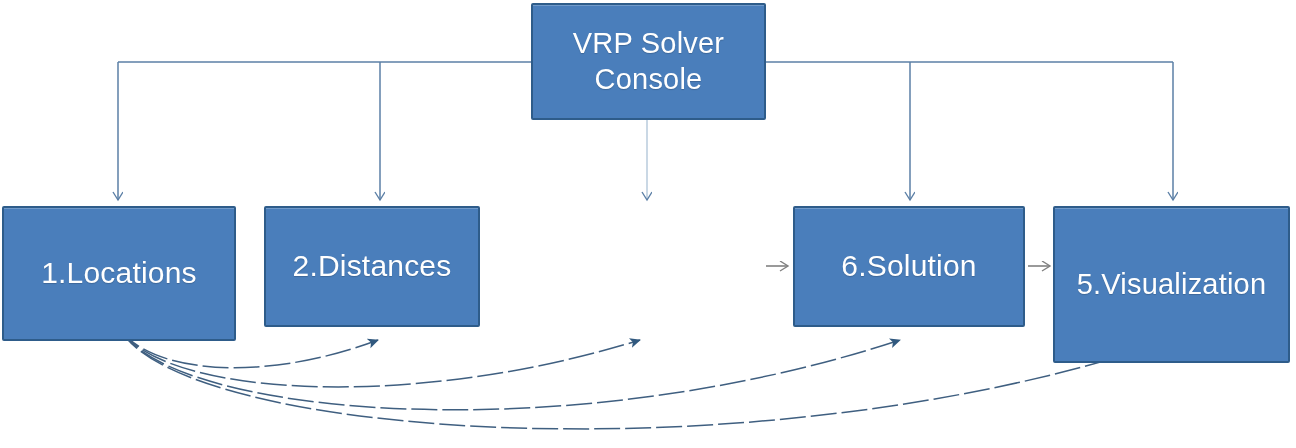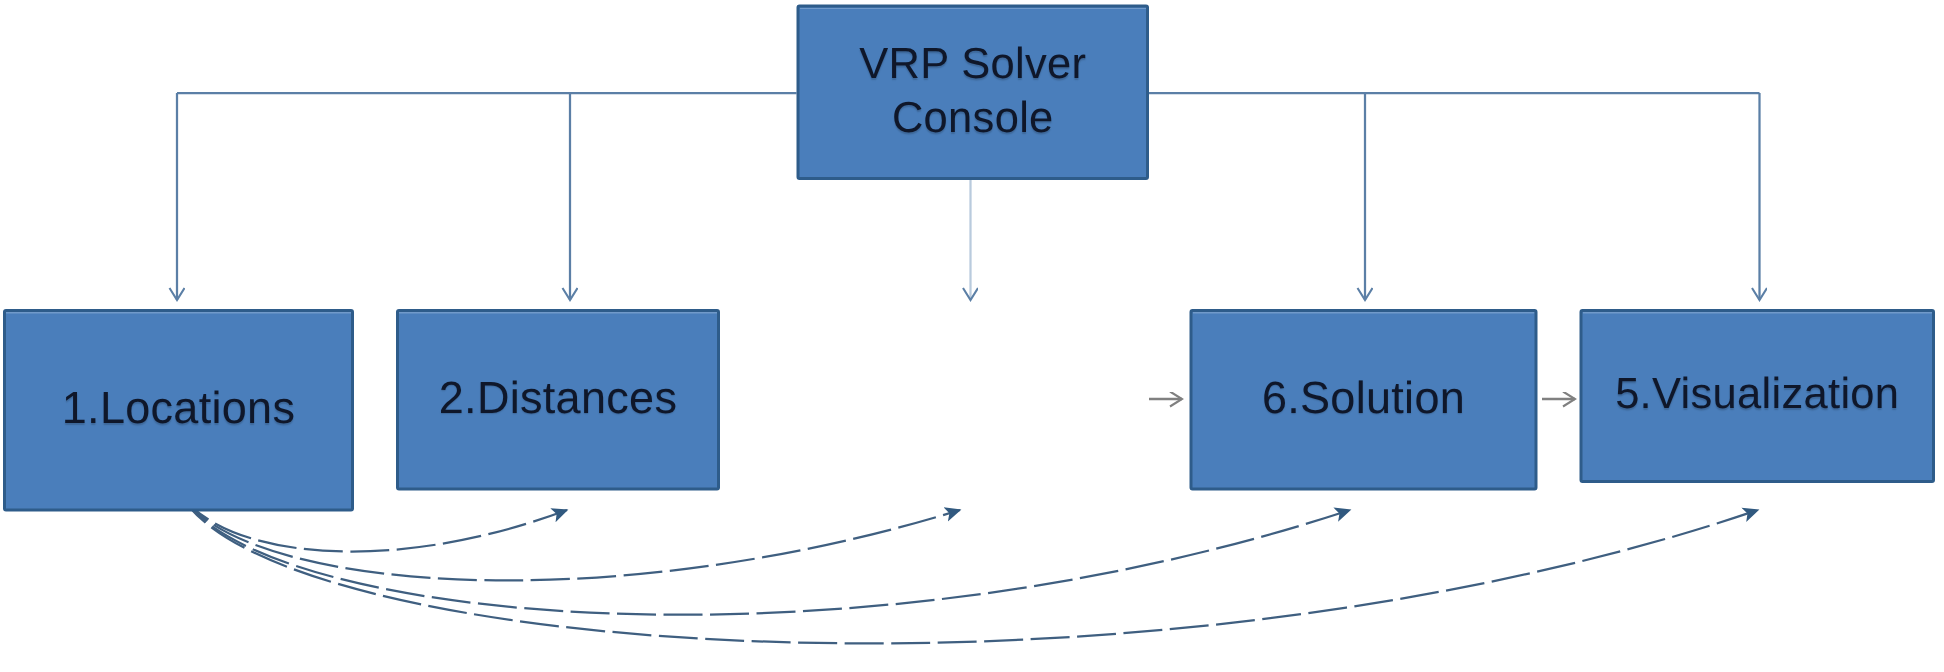--- a/index.html
+++ b/index.html
@@ -30,42 +30,42 @@
   .node-box {
     position: absolute;
     box-sizing: border-box;
     background: #4a7ebb;
     border: 2px solid #2e5c8a;
     border-radius: 2px;
     display: flex;
     align-items: center;
     justify-content: center;
     text-align: center;
-    color: #0f172a;
+    color: #ffffff;
     font-size: 30px;
     line-height: 1.22;
     letter-spacing: 0.2px;
     box-shadow: inset 0 1px 0 rgba(255,255,255,0.22);
     text-shadow: 0 1px 1px rgba(0,0,0,0.18);
     user-select: none;
   }
   .node-box .node-label {
     display: block;
     padding: 0 6px;
     white-space: pre-line;
   }
   #node-console {
     left: 531px; top: 3px; width: 235px; height: 117px;
     font-size: 29px;
   }
   #node-locations    { left: 2px;    top: 206px; width: 234px; height: 135px; }
   #node-distances    { left: 264px;  top: 206px; width: 216px; height: 121px; }
   #node-vehicles     { left: 533px;  top: 206px; width: 230px; height: 121px; }
   #node-solution     { left: 793px;  top: 206px; width: 232px; height: 121px; }
-  #node-visualization{ left: 1053px; top: 206px; width: 237px; height: 116px; font-size: 29px; }
+  #node-visualization{ left: 1053px; top: 206px; width: 237px; height: 157px; font-size: 29px; }
 </style>
 </head>
 <body>
 
 <div id="diagram-root">
 
   <svg id="connector-layer" viewBox="0 0 1296 448" width="1296" height="448" xmlns="http://www.w3.org/2000/svg">
     <defs>
       <marker id="arrow-open" markerWidth="12" markerHeight="12" refX="9" refY="5" orient="auto" markerUnits="userSpaceOnUse">
         <path d="M1,0 L9,5 L1,10" fill="none" stroke="#5b7fa6" stroke-width="1.4"></path>

